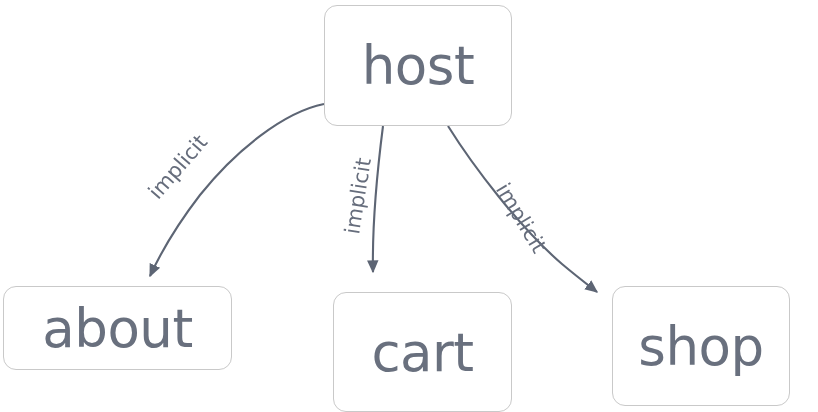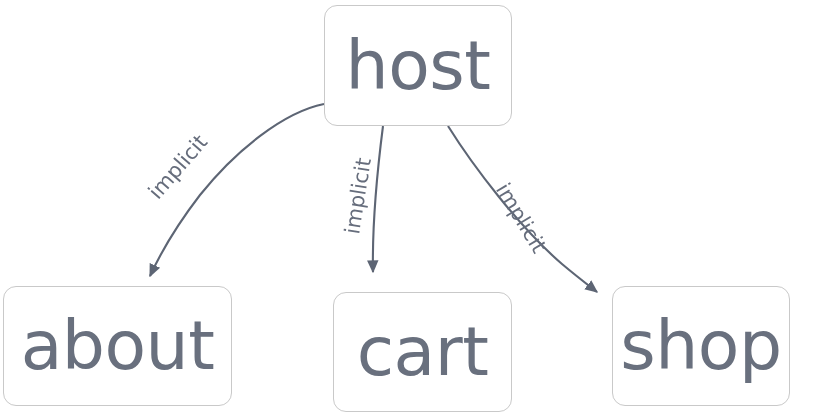--- a/index.html
+++ b/index.html
@@ -32,29 +32,29 @@
     border: 1.6px solid #c9c9c9;
     border-radius: 13px;
     display: flex;
     align-items: center;
     justify-content: center;
     z-index: 3;
   }
   .node-label {
     font-family: "DejaVu Sans", sans-serif;
     font-weight: 400;
-    font-size: 68px;
+    font-size: 53px;
     line-height: 1;
     color: #69707e;
     letter-spacing: -0.5px;
     white-space: nowrap;
     user-select: none;
   }
   #node-host   { left: 324px; top: 5px;   width: 188px; height: 121px; }
-  #node-about  { left: 3px;   top: 286px; width: 229px; height: 120px; }
+  #node-about  { left: 3px;   top: 286px; width: 229px; height: 84px; }
   #node-cart   { left: 333px; top: 292px; width: 179px; height: 120px; }
   #node-shop   { left: 612px; top: 286px; width: 178px; height: 120px; }
 
   .edge-label {
     position: absolute;
     font-family: "DejaVu Sans", sans-serif;
     font-size: 21px;
     color: #666d7c;
     white-space: nowrap;
     user-select: none;

